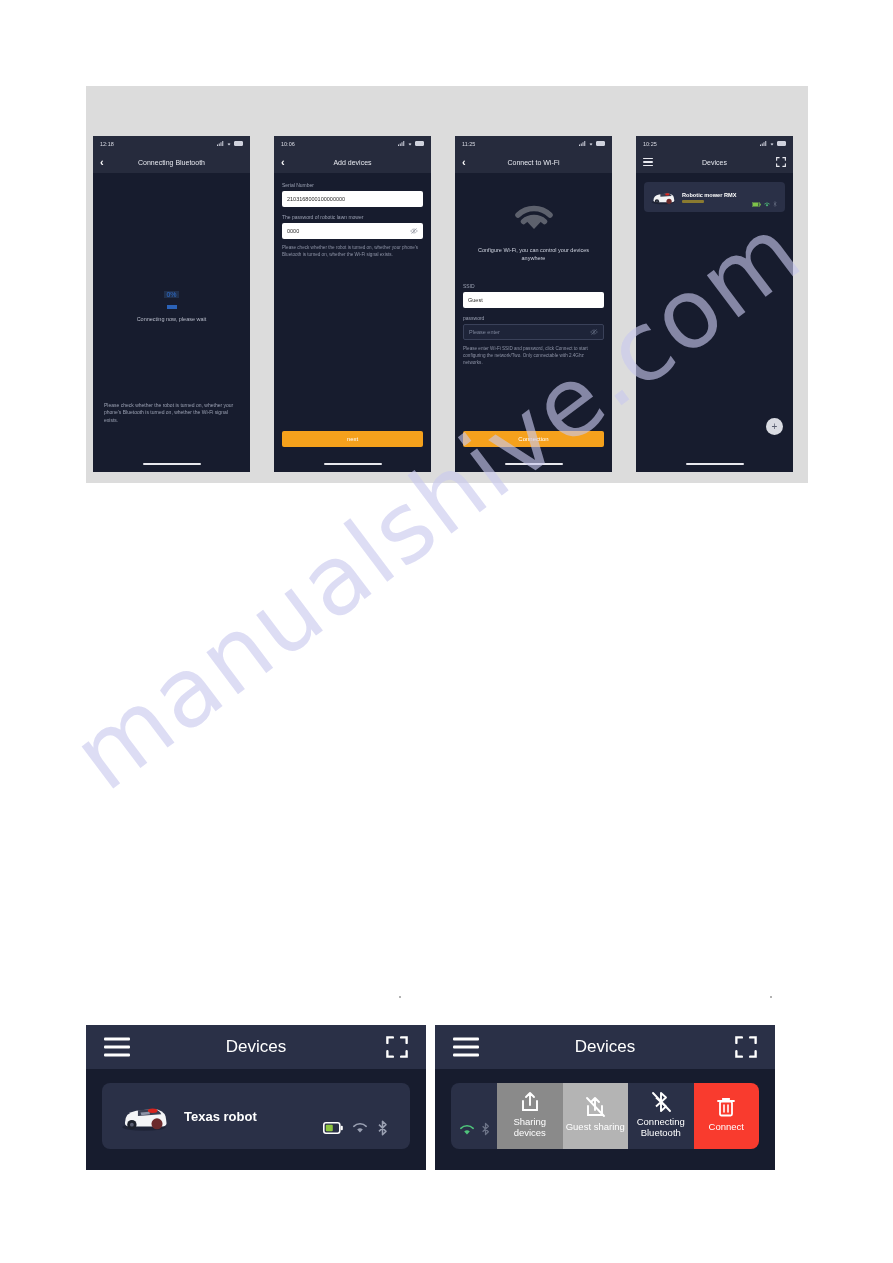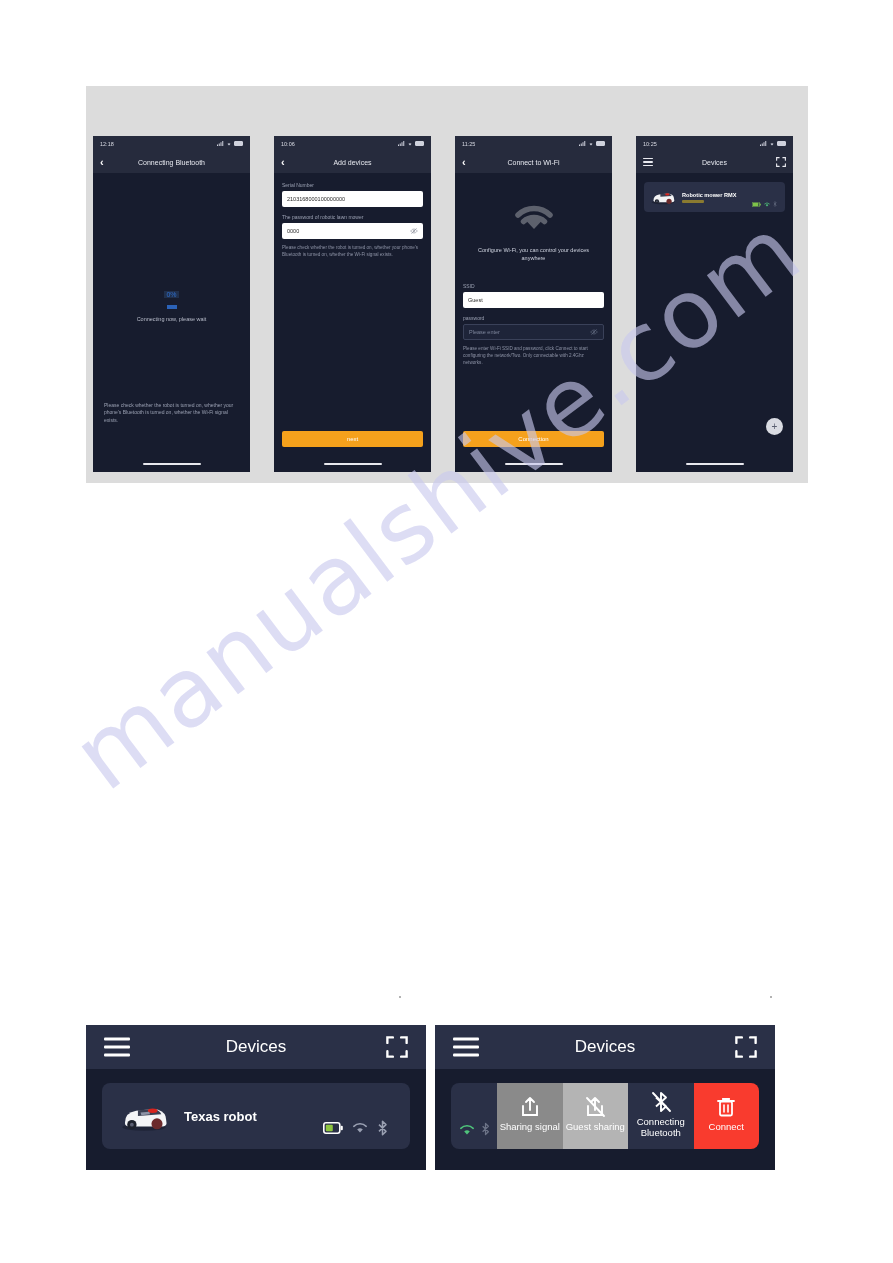--- a/index.html
+++ b/index.html
@@ -487,21 +487,21 @@
         <svg width="9" height="14" viewBox="0 0 11 16">
           <path d="M2 4.6 L9 11.4 L5.5 14.8 V1.2 L9 4.6 L2 11.4" fill="none" stroke="#6d7488" stroke-width="1.5" stroke-linejoin="round"></path>
         </svg>
       </div>
 
       <div class="swipe-act act-share">
         <svg width="24" height="24" viewBox="0 0 24 24">
           <path d="M5 11v9h14v-9" fill="none" stroke="#fff" stroke-width="1.9" stroke-linecap="round"></path>
           <path d="M12 15V3M12 3 L8 7M12 3 L16 7" fill="none" stroke="#fff" stroke-width="1.9" stroke-linecap="round" stroke-linejoin="round"></path>
         </svg>
-        <span>Sharing signal</span>
+        <span>Sharing devices</span>
       </div>
 
       <div class="swipe-act act-stop">
         <svg width="24" height="24" viewBox="0 0 24 24">
           <path d="M5 11v9h14v-9" fill="none" stroke="#fff" stroke-width="1.9" stroke-linecap="round"></path>
           <path d="M12 15V3M12 3 L8 7M12 3 L16 7" fill="none" stroke="#fff" stroke-width="1.9" stroke-linecap="round" stroke-linejoin="round"></path>
           <line x1="4" y1="3" x2="21" y2="21" stroke="#fff" stroke-width="1.9" stroke-linecap="round"></line>
         </svg>
         <span>Guest sharing</span>
       </div>

